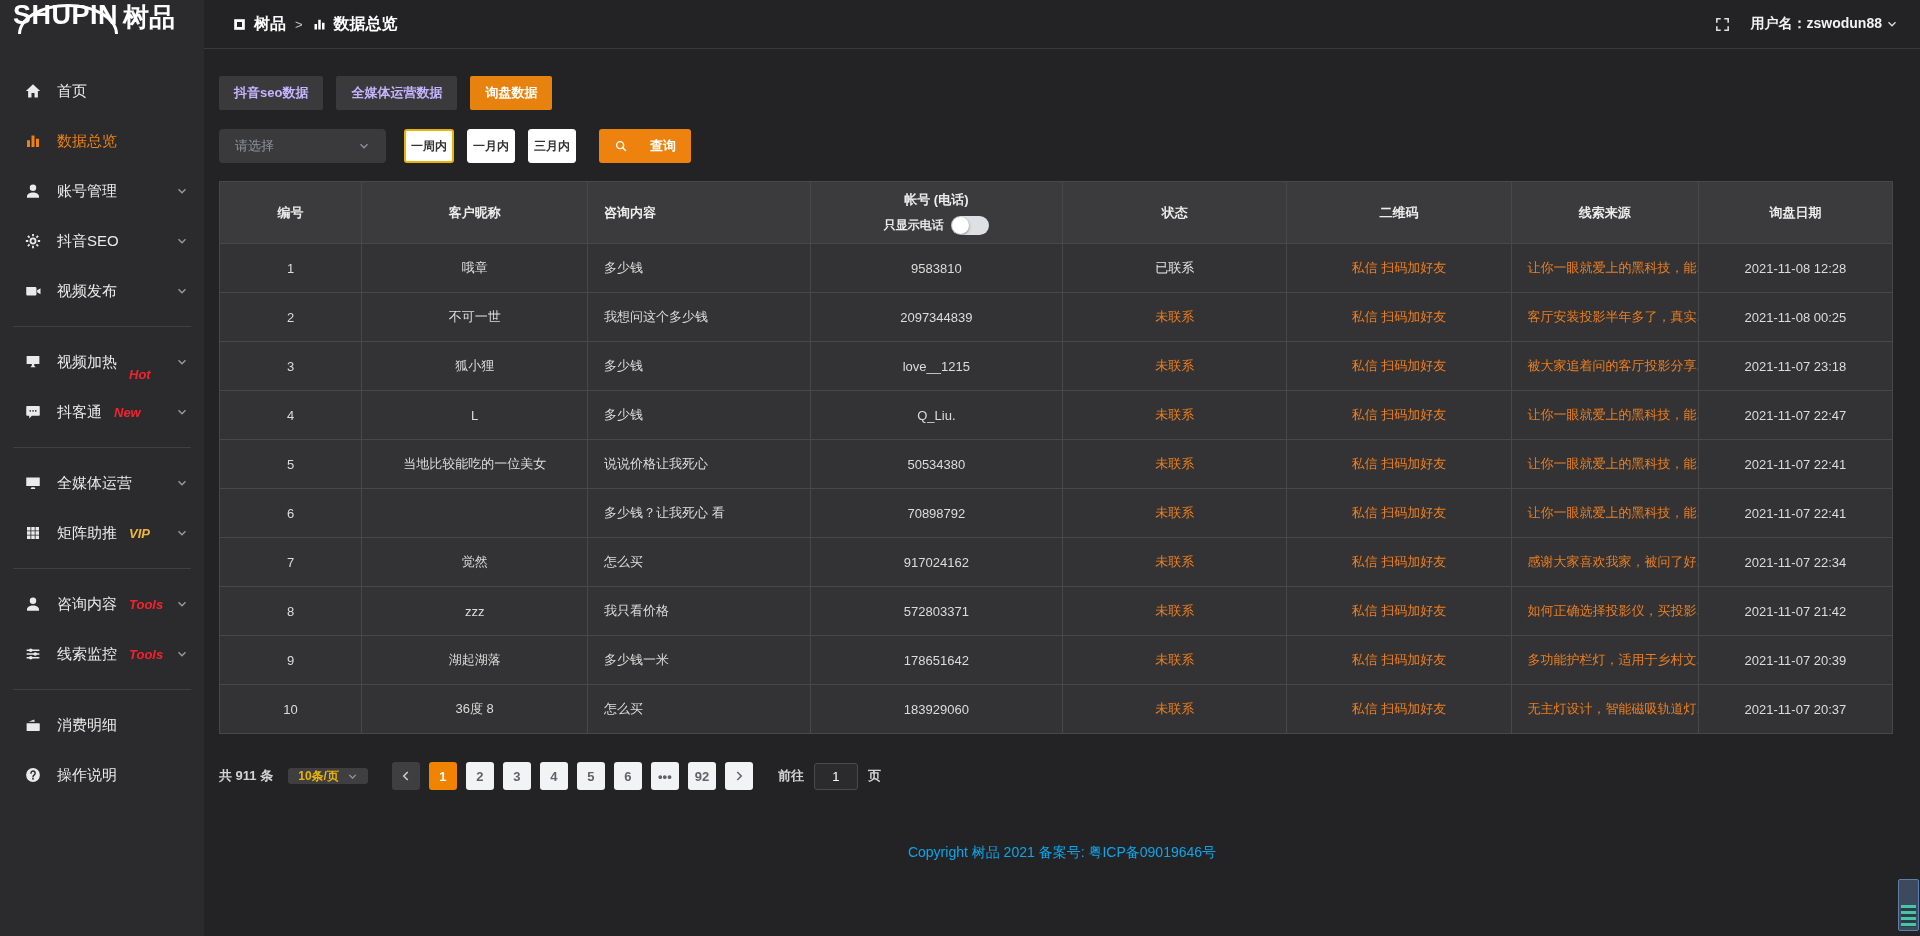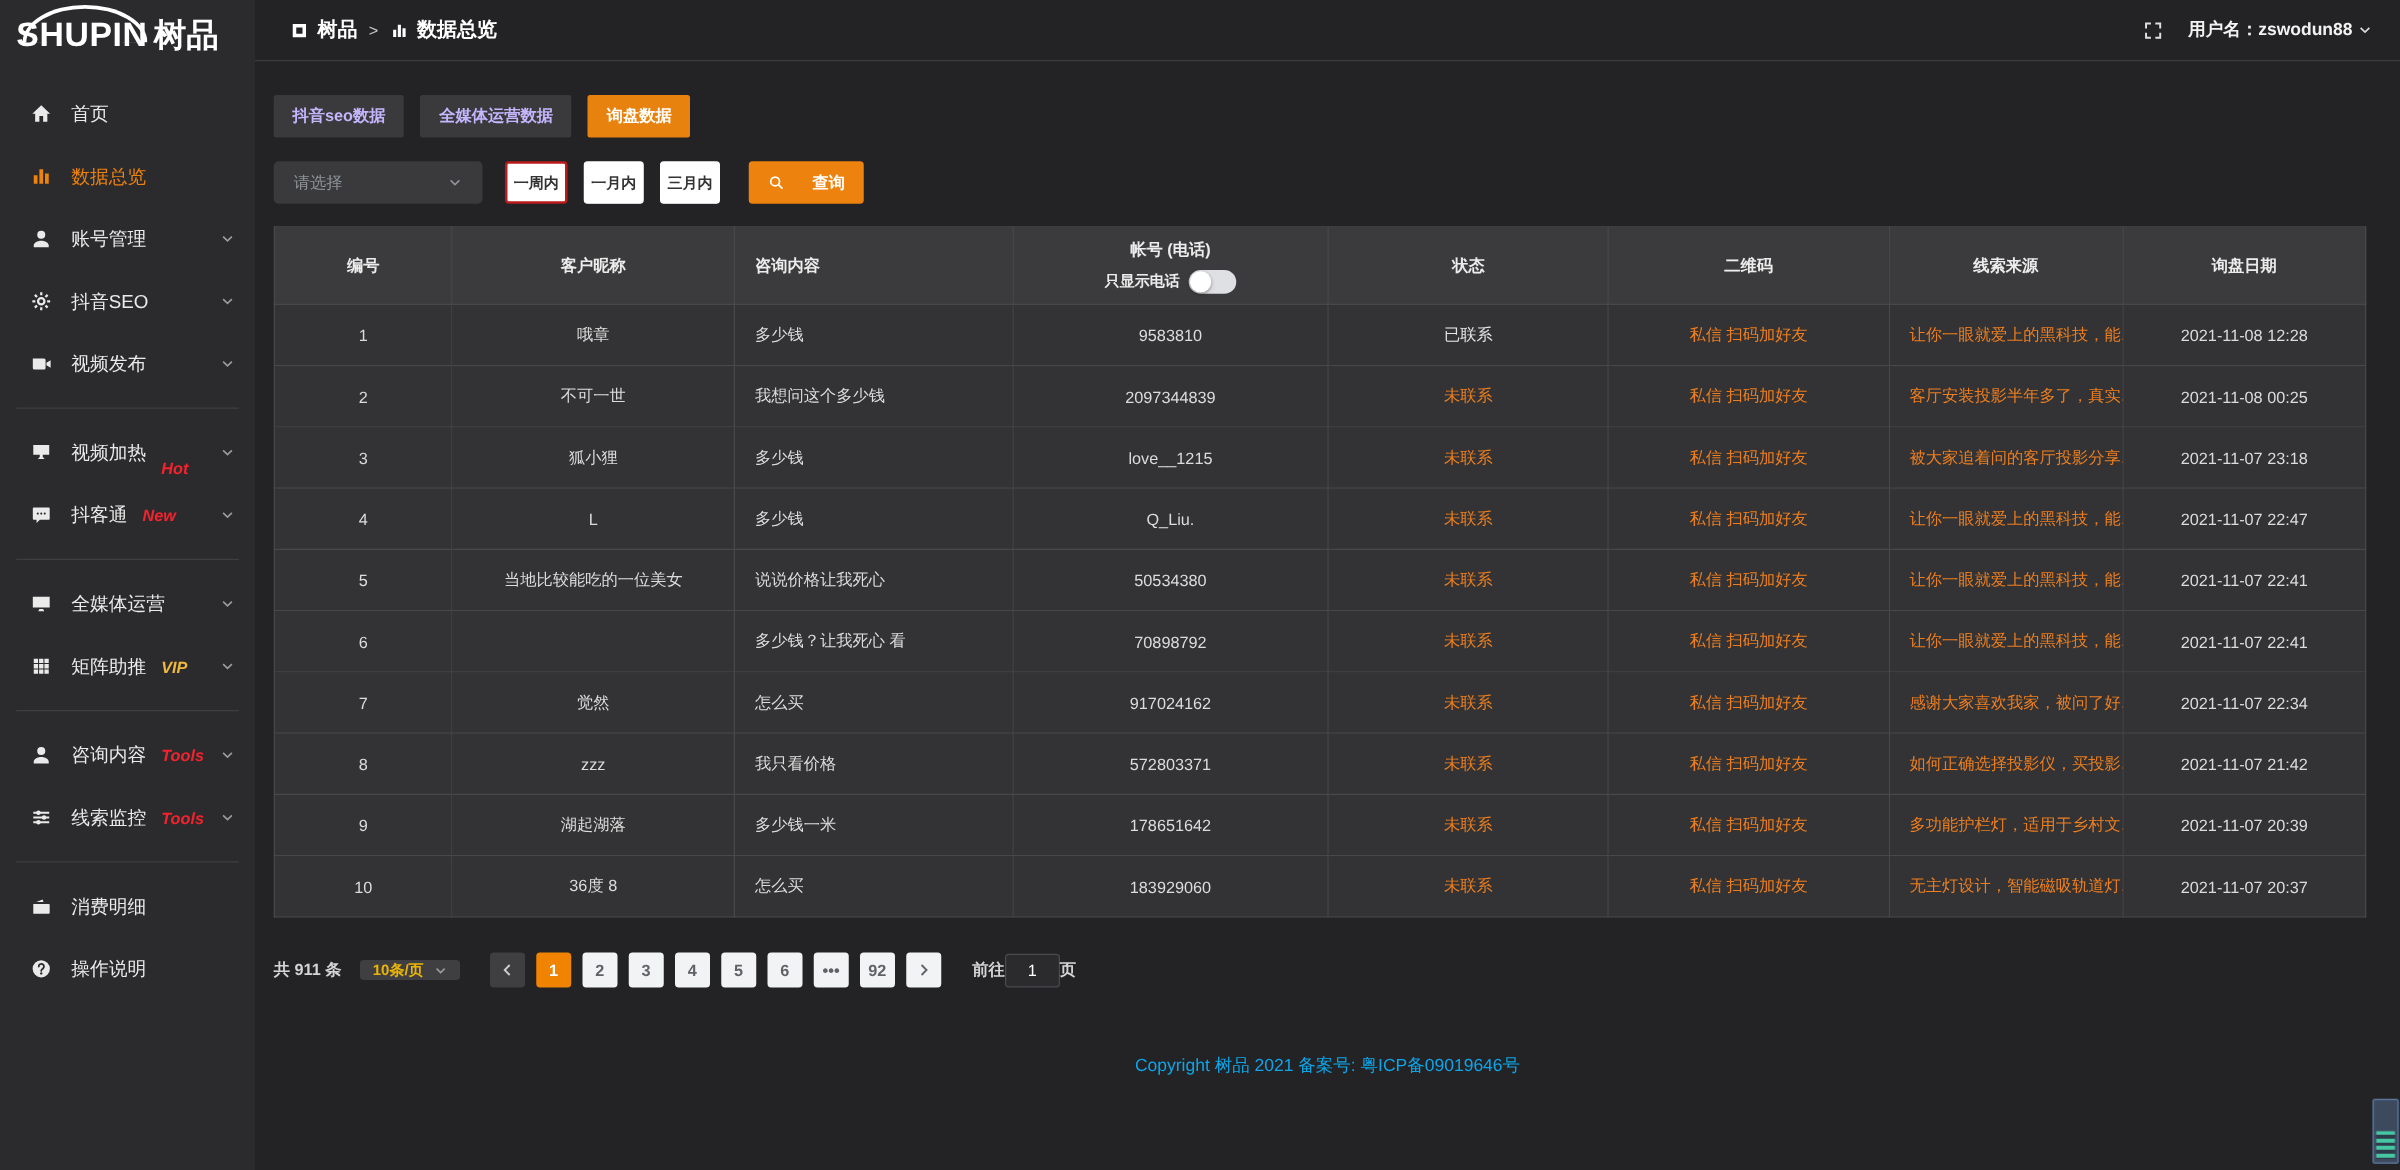--- a/index.html
+++ b/index.html
@@ -6,21 +6,21 @@
   html,body { width:1920px; height:936px; }
   body {
     background:#232325;
     font-family:"Liberation Sans","DejaVu Sans",sans-serif;
     color:#e3e3e3; overflow:hidden; position:relative;
   }
   .app { display:flex; height:100%; }
 
   
   .sidebar { width:204px; flex:none; background:#2b2b2d; padding-bottom:10px; }
-  .logo { height:66px; display:flex; align-items:center; padding:0 0 10px 13px; position:relative; cursor:pointer; }
+  .logo { height:66px; display:flex; align-items:flex-start; padding:0 0 10px 13px; position:relative; cursor:pointer; }
   .logo-arc { position:absolute; left:18px; top:4px; width:100px; height:30px;
               border:3px solid #fff; border-bottom:none;
               border-radius:50px 50px 0 0 / 30px 30px 0 0; }
   .logo-en { font-size:27px; font-weight:bold; color:#fff; letter-spacing:.5px; }
   .logo-cn { font-size:26px; font-weight:bold; color:#fff; margin-left:5px; }
   .side-item { height:50px; display:flex; align-items:center; padding:0 16px 0 24px;
                font-size:15px; color:#eaeaea; cursor:pointer; }
   .side-item .ico { width:18px; height:18px; flex:none; margin-right:15px; display:inline-flex; }
   .side-item .ico svg { width:100%; height:100%; fill:currentColor; }
   .side-item.active { color:#ed820e; }
@@ -55,21 +55,21 @@
 
   .filters { margin-top:19px; display:flex; align-items:center; }
   .select { width:167px; height:34px; background:#3a3a3c; border-radius:4px;
             display:flex; align-items:center; padding:0 16px; color:#8f9398;
             font-size:13px; margin-right:18px; cursor:pointer; }
   .select .sel-chev { margin-left:auto; width:12px; height:12px; display:inline-flex; color:#8f9398; }
   .select .sel-chev svg { width:100%; height:100%; }
   .time-btn { height:34px; min-width:46px; padding:0 5px; background:#fff; color:#333;
               border:1px solid #fff; border-radius:3px; font-size:12px; font-weight:bold;
               margin-right:13px; cursor:pointer; font-family:inherit; }
-  .time-btn.active { border:2px solid #b91c1c; }
+  .time-btn.active { border:2px solid #eab308; }
   .search-btn { height:34px; padding:0 15px; margin-left:10px; background:#ed820e; color:#fff;
                 border:none; border-radius:3px; font-size:13px; font-weight:bold;
                 display:inline-flex; align-items:center; gap:22px; cursor:pointer; font-family:inherit; }
   .search-btn .s-ico { width:14px; height:14px; display:inline-flex; }
   .search-btn .s-ico svg { width:100%; height:100%; }
 
   
   .data-table { margin-top:18px; width:100%; border-collapse:collapse; table-layout:fixed; }
   .data-table th, .data-table td { border:1px solid #48484a; text-align:center; }
   .data-table th { background:#3b3b3d; color:#ececec; font-size:13px; font-weight:bold; height:62px; padding:0 6px; }
@@ -94,21 +94,21 @@
   .pg-size .sel-chev { width:11px; height:11px; display:inline-flex; color:#9c9c9c; }
   .pg-size .sel-chev svg { width:100%; height:100%; }
   .pbtn { min-width:28px; height:28px; margin-right:9px; border:none; border-radius:3px;
           background:#f2f3f5; color:#606266; font-size:13px; font-weight:bold; cursor:pointer;
           display:inline-flex; align-items:center; justify-content:center; font-family:inherit; }
   .pbtn.nav { color:#606266; }
   .pbtn.prev { background:#3f3f42; color:#cfcfcf; }
   .pbtn.active { background:#f08300; color:#fff; }
   .pbtn .nav-ico { width:12px; height:12px; display:inline-flex; }
   .pbtn .nav-ico svg { width:100%; height:100%; }
-  .pg-goto { margin-left:16px; display:flex; align-items:center; font-weight:bold; }
+  .pg-goto { margin-left:16px; display:flex; align-items:center; gap:10px; font-weight:bold; }
   .pg-goto input { width:44px; height:27px; background:#2b2b2d; border:1px solid #4a4a4d;
                    border-radius:3px; color:#fff; text-align:center; font-size:13px; font-family:inherit; }
 
   
   .footer { margin-top:auto; height:92px; display:flex; justify-content:center;
             color:#0ea5e9; font-size:14px; }
 
   .float-widget { position:fixed; right:1px; bottom:5px; width:21px; height:52px;
                   background:#3d4a5e; border:1px solid #5f7fa8; border-radius:2px; cursor:pointer; }
   .float-widget .stripes { position:absolute; left:2px; right:2px; bottom:3px; height:22px;

